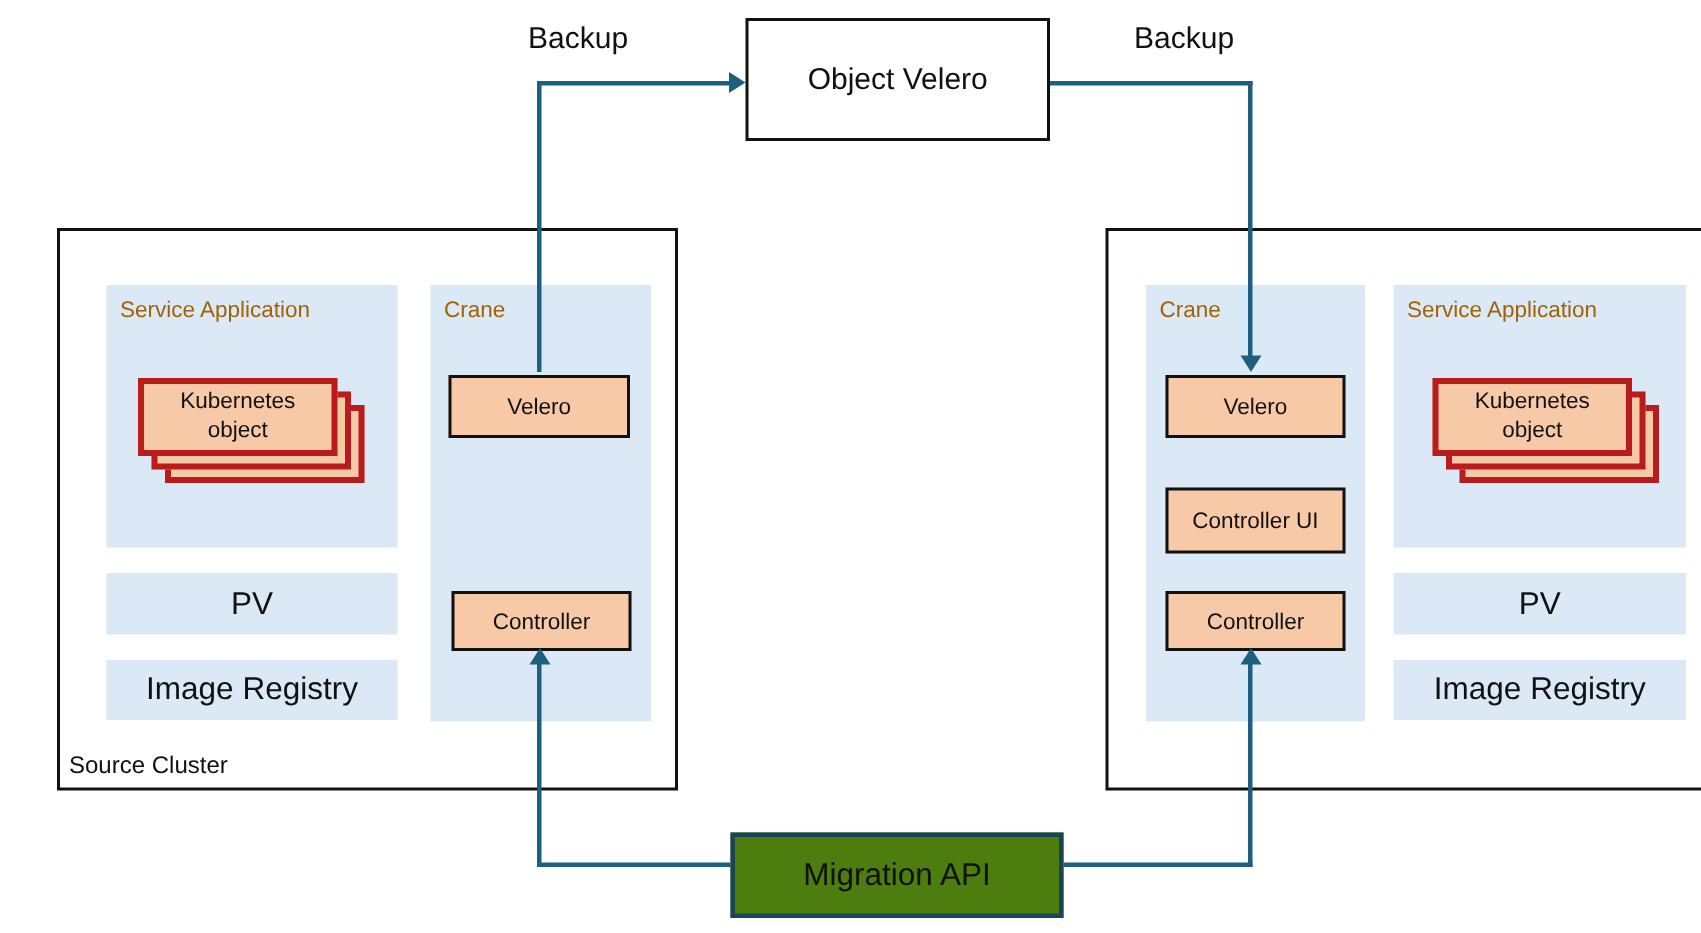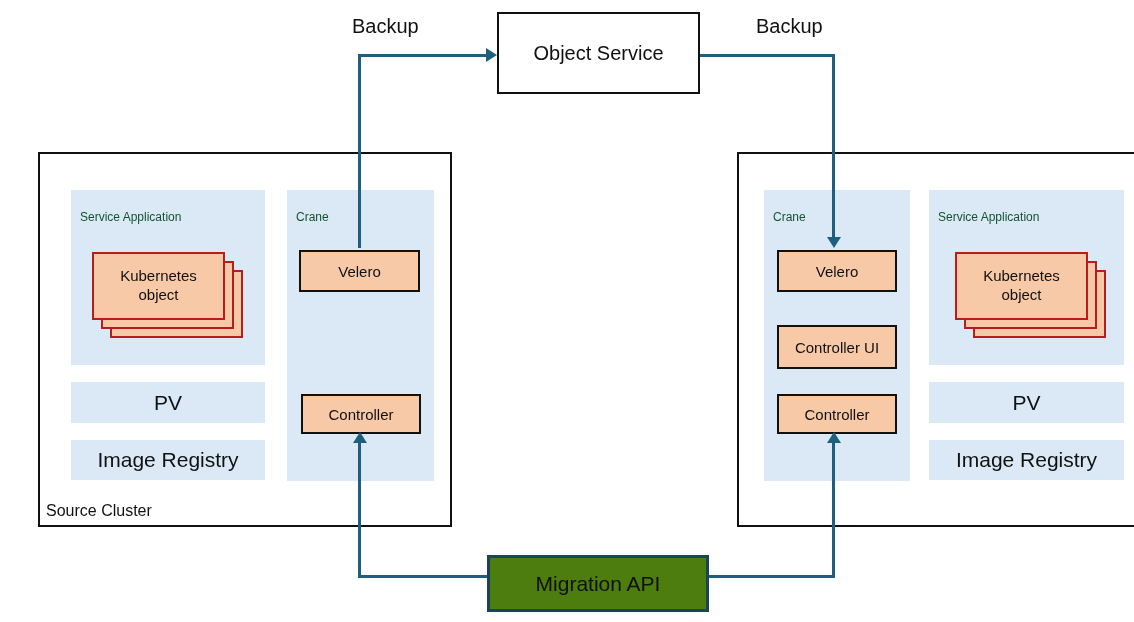--- a/index.html
+++ b/index.html
@@ -24,42 +24,42 @@
     font-size:16px;
     color:#111;
     white-space:nowrap;
   }
   .panel{
     position:absolute;
     background:#dbe9f6;
   }
   .panel-label{
     position:absolute;
-    top:20px;left:9px;
-    font-size:12px;
-    color:#14532d;
+    top:8px;left:9px;
+    font-size:15px;
+    color:#a16207;
     white-space:nowrap;
   }
   .panel.centered{
     display:flex;align-items:center;justify-content:center;
     font-size:21px;
   }
   .obox{
     position:absolute;
     background:#f7c9a6;
     border:2px solid #111;
     display:flex;align-items:center;justify-content:center;
     font-size:15px;
     text-align:center;
   }
   .ko-box{
     position:absolute;
-    width:133px;height:68px;
+    width:133px;height:52px;
     background:#f7c9a6;
-    border:2px solid #b91c1c;
+    border:4px solid #b91c1c;
   }
   .ko-front{
     display:flex;align-items:center;justify-content:center;
     text-align:center;
     font-size:15px;
     line-height:1.25;
   }
   .ko-front .wrapspan{display:inline-block;max-width:92px;}
   
   .os-box{
@@ -94,21 +94,21 @@
 </style>
 </head>
 <body>
 
 <div class="canvas">
 
   <div class="flow-label" style="left:322px;top:15px;">Backup</div>
   <div class="flow-label" style="left:726px;top:15px;">Backup</div>
 
   <div class="os-box">
-    <span>Object Service</span>
+    <span>Object Velero</span>
   </div>
 
   <div class="api-box">
     <span>Migration API</span>
   </div>
 
   <div class="line" style="left:328px;top:54px;width:3px;height:194px;"></div>
   <div class="line" style="left:328px;top:54px;width:129px;height:3px;"></div>
   <div class="arrow right" style="left:456px;top:48px;"></div>
 

